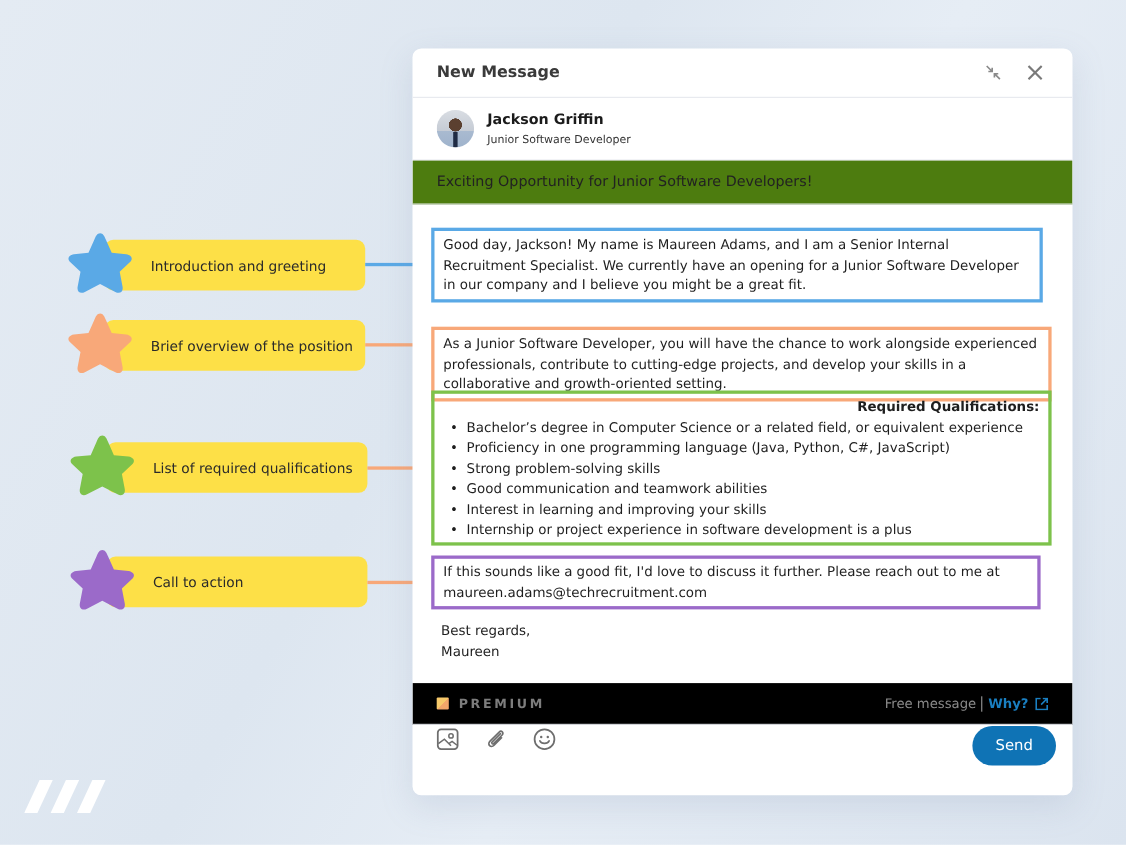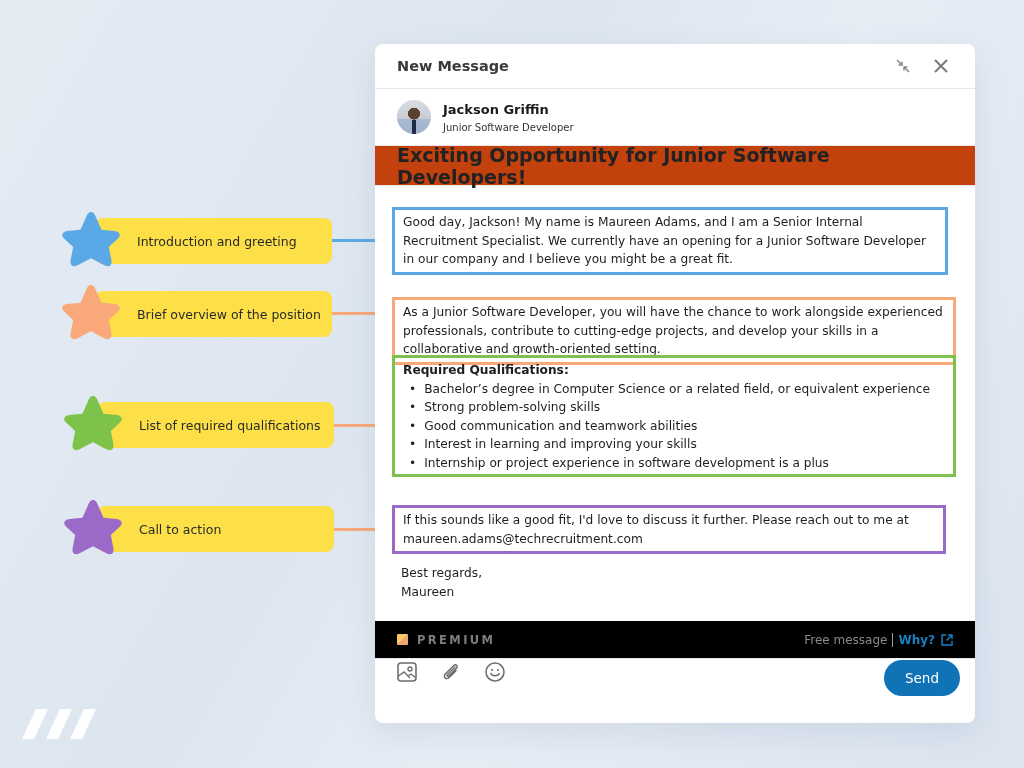--- a/index.html
+++ b/index.html
@@ -31,31 +31,31 @@
     background: radial-gradient(circle at 50% 40%, #5b4030 0 22%, transparent 23%),
                 linear-gradient(180deg, #d9dde3 0%, #c6ccd5 55%, #a9bad0 56%, #9fb3cc 100%);
     position: relative; overflow: hidden; margin-right: 12px;
   }
   .avatar::after {
     content: ""; position: absolute; left: 15px; top: 20px; width: 4px; height: 14px; background: #1f2b44;
   }
   .r-name { font-weight: bold; font-size: 13px; color: #1b1b1b; }
   .r-role { font-size: 10px; color: #333; margin-top: 5px; }
   .subject {
-    height: 40px; background: #c2410c; display: flex; align-items: center; padding: 0 22px;
-    font-size: 19px; color: #222; border-bottom: 1px solid #e9ebf0; font-weight: bold;
+    height: 40px; background: #4d7c0f; display: flex; align-items: center; padding: 0 22px;
+    font-size: 13px; color: #222; border-bottom: 1px solid #e9ebf0;
   }
   .body-text { position: absolute; left: 0; right: 0; top: 155px; }
   .seg {
     position: absolute; padding: 3px 8px; font-size: 12.2px; line-height: 18.5px; color: #1e1e1e;
     border: 3px solid;
   }
   .seg ul { list-style: none; padding-left: 6px; }
   .seg li::before { content: "•"; margin-right: 8px; }
-  .seg .q-title { font-weight: bold; }
+  .seg .q-title { font-weight: bold; text-align: right; }
   .sign { position: absolute; left: 26px; top: 520px; font-size: 12.2px; line-height: 19px; color: #1e1e1e; }
   .premium-bar {
     position: absolute; left: 0; right: 0; top: 577px; height: 38px; background: #000000;
     display: flex; align-items: center; padding: 0 22px; border-bottom: 1px solid #e6e8ee;
   }
   .prem-icon { width: 11px; height: 11px; background: linear-gradient(135deg, #f7c96a 0 50%, #f3a66a 50% 100%); margin-right: 9px; border-radius: 1px; }
   .prem-label { font-weight: bold; font-size: 11.5px; letter-spacing: 2.4px; color: #7d7d7d; flex: 1; }
   .free-msg { font-size: 12px; color: #8a8a8a; }
   .divider-v { width: 1px; height: 14px; background: #9a9a9a; margin: 0 5px; }
   .why { font-size: 12px; font-weight: bold; color: #1a7fc1; cursor: pointer; }
@@ -163,20 +163,21 @@
     <div class="seg" style="left:17px; width:556px; top:8px; border-color:#5aa9e6;">
       <span>Good day, Jackson! My name is Maureen Adams, and I am a Senior Internal Recruitment Specialist. We currently have an opening for a Junior Software Developer in our company and I believe you might be a great fit.</span>
     </div>
     <div class="seg" style="left:17px; width:564px; top:98px; border-color:#f8a879;">
       <span>As a Junior Software Developer, you will have the chance to work alongside experienced professionals, contribute to cutting-edge projects, and develop your skills in a collaborative and growth-oriented setting.</span>
     </div>
     <div class="seg" style="left:17px; width:564px; top:156px; border-color:#7dc24b; padding-bottom:2px;">
       <div class="q-title">Required Qualifications:</div>
       <ul>
         <li>Bachelor’s degree in Computer Science or a related field, or equivalent experience</li>
+        <li>Proficiency in one programming language (Java, Python, C#, JavaScript)</li>
         <li>Strong problem-solving skills</li>
         <li>Good communication and teamwork abilities</li>
         <li>Interest in learning and improving your skills</li>
         <li>Internship or project experience in software development is a plus</li>
       </ul>
     </div>
     <div class="seg" style="left:17px; width:554px; top:306px; border-color:#9b6ac9;">
       <div>If this sounds like a good fit, I'd love to discuss it further. Please reach out to me at</div>
       <div>maureen.adams@techrecruitment.com</div>
     </div>

